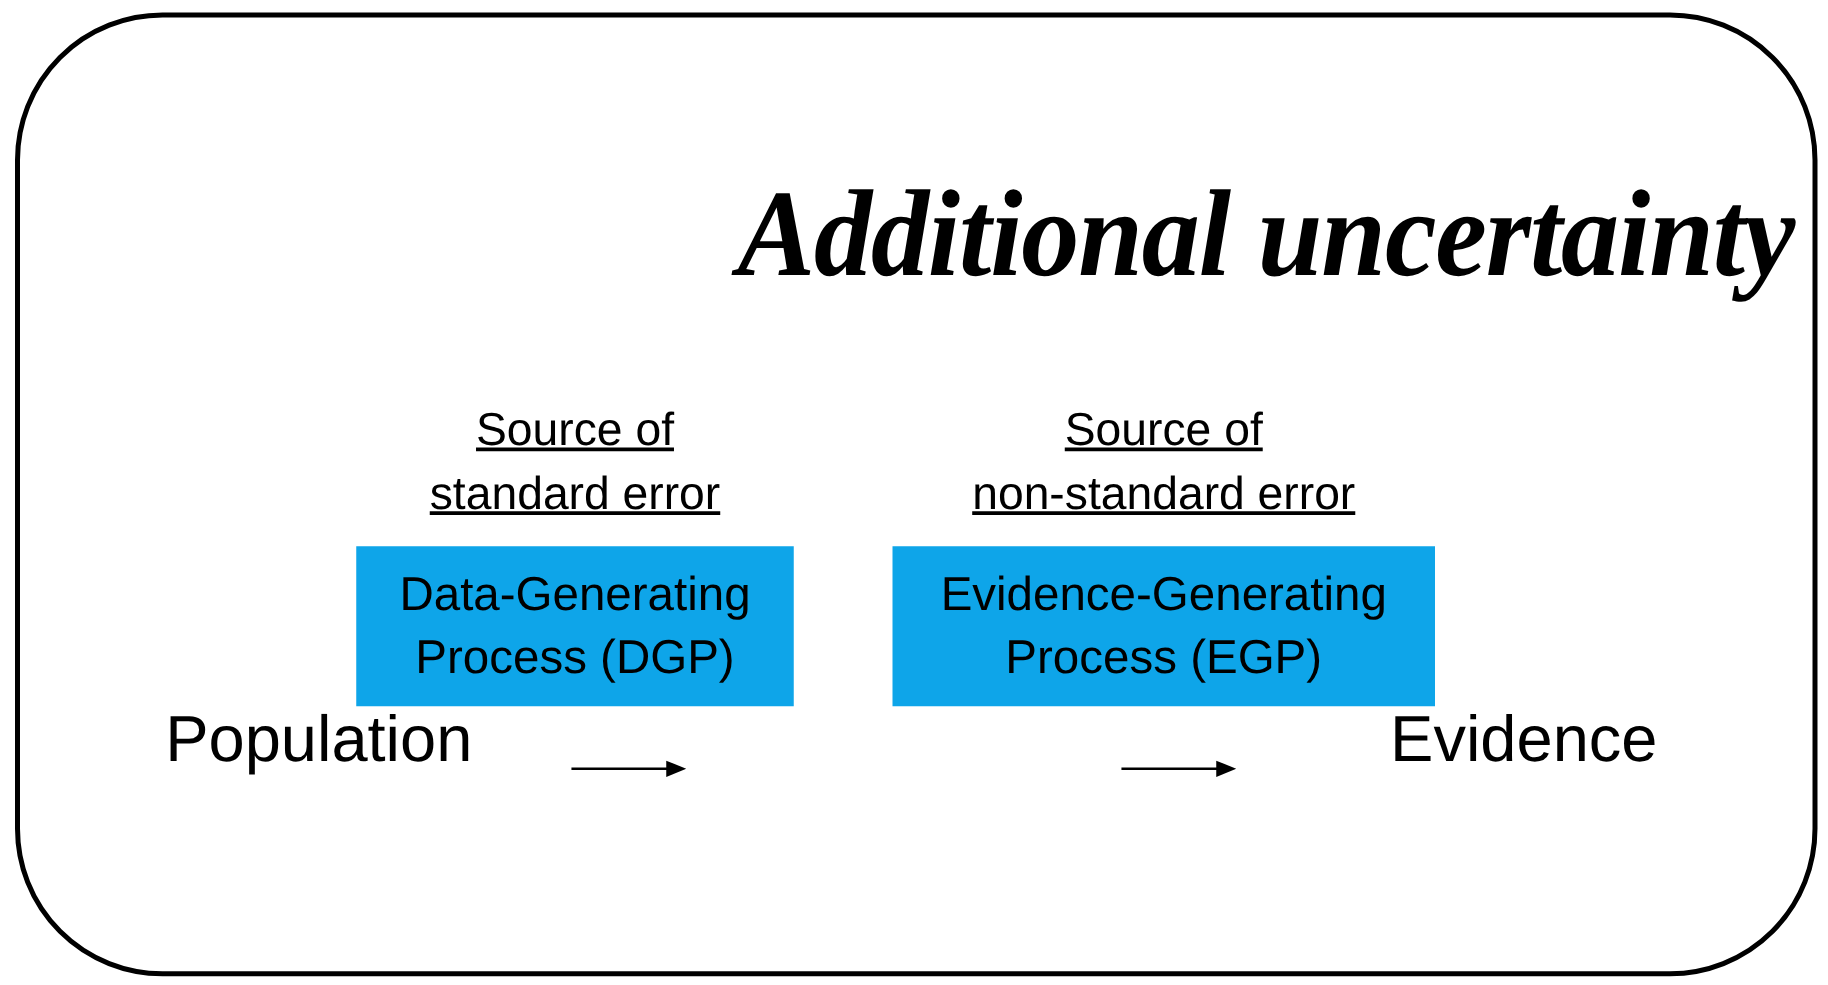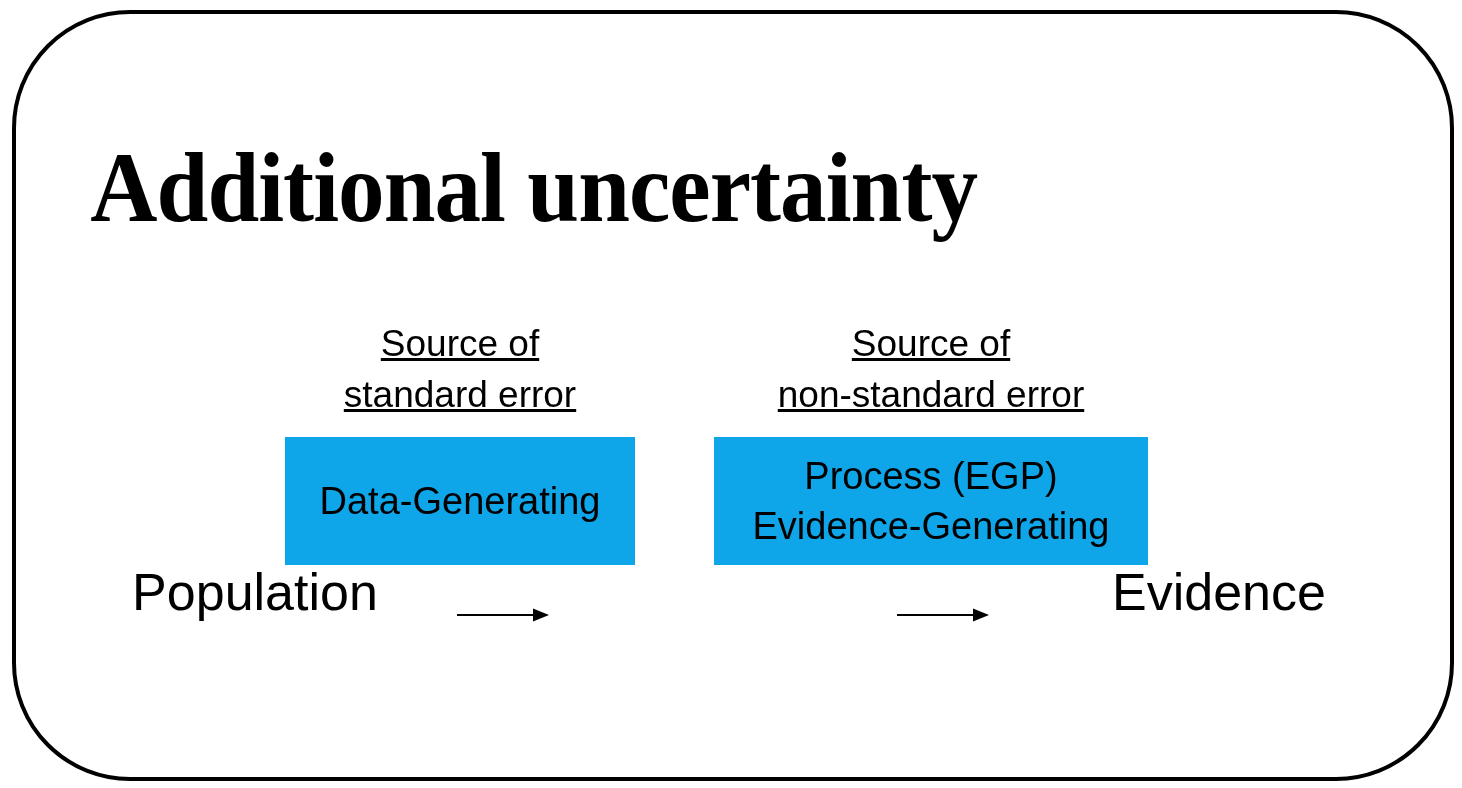--- a/index.html
+++ b/index.html
@@ -25,22 +25,23 @@
     box-sizing: border-box;
     border: 4px solid #000000;
     border-radius: 118px;
     background: transparent;
   }
   .title-wrap {
     position: absolute;
     left: 62px;
     right: 0;
     top: 138px;
-    text-align: left;
+    text-align: right;
     line-height: 99px;
+    font-style: italic;
   }
   .title-text {
     display: inline-block;
     font-family: "Liberation Serif", serif;
     font-weight: bold;
     font-size: 99px;
     letter-spacing: -1px;
     transform: scaleX(0.94);
     transform-origin: 50% 50%;
     white-space: nowrap;
@@ -108,25 +109,26 @@
     <div>standard error</div>
   </div>
 
   <div class="src-label right">
     <div>Source of</div>
     <div>non-standard error</div>
   </div>
 
   <div class="process-box dgp">
     <div>Data-Generating</div>
+    <div>Process (DGP)</div>
   </div>
 
   <div class="process-box egp">
+    <div>Evidence-Generating</div>
     <div>Process (EGP)</div>
-    <div>Evidence-Generating</div>
   </div>
 
   <div class="flow-node population">Population</div>
 
   <svg class="flow-arrow a1" viewBox="0 0 92 16" xmlns="http://www.w3.org/2000/svg">
     <line x1="0" y1="8" x2="78" y2="8" stroke="#000000" stroke-width="2"></line>
     <polygon points="76,1.5 92,8 76,14.5" fill="#000000"></polygon>
   </svg>
 
 

